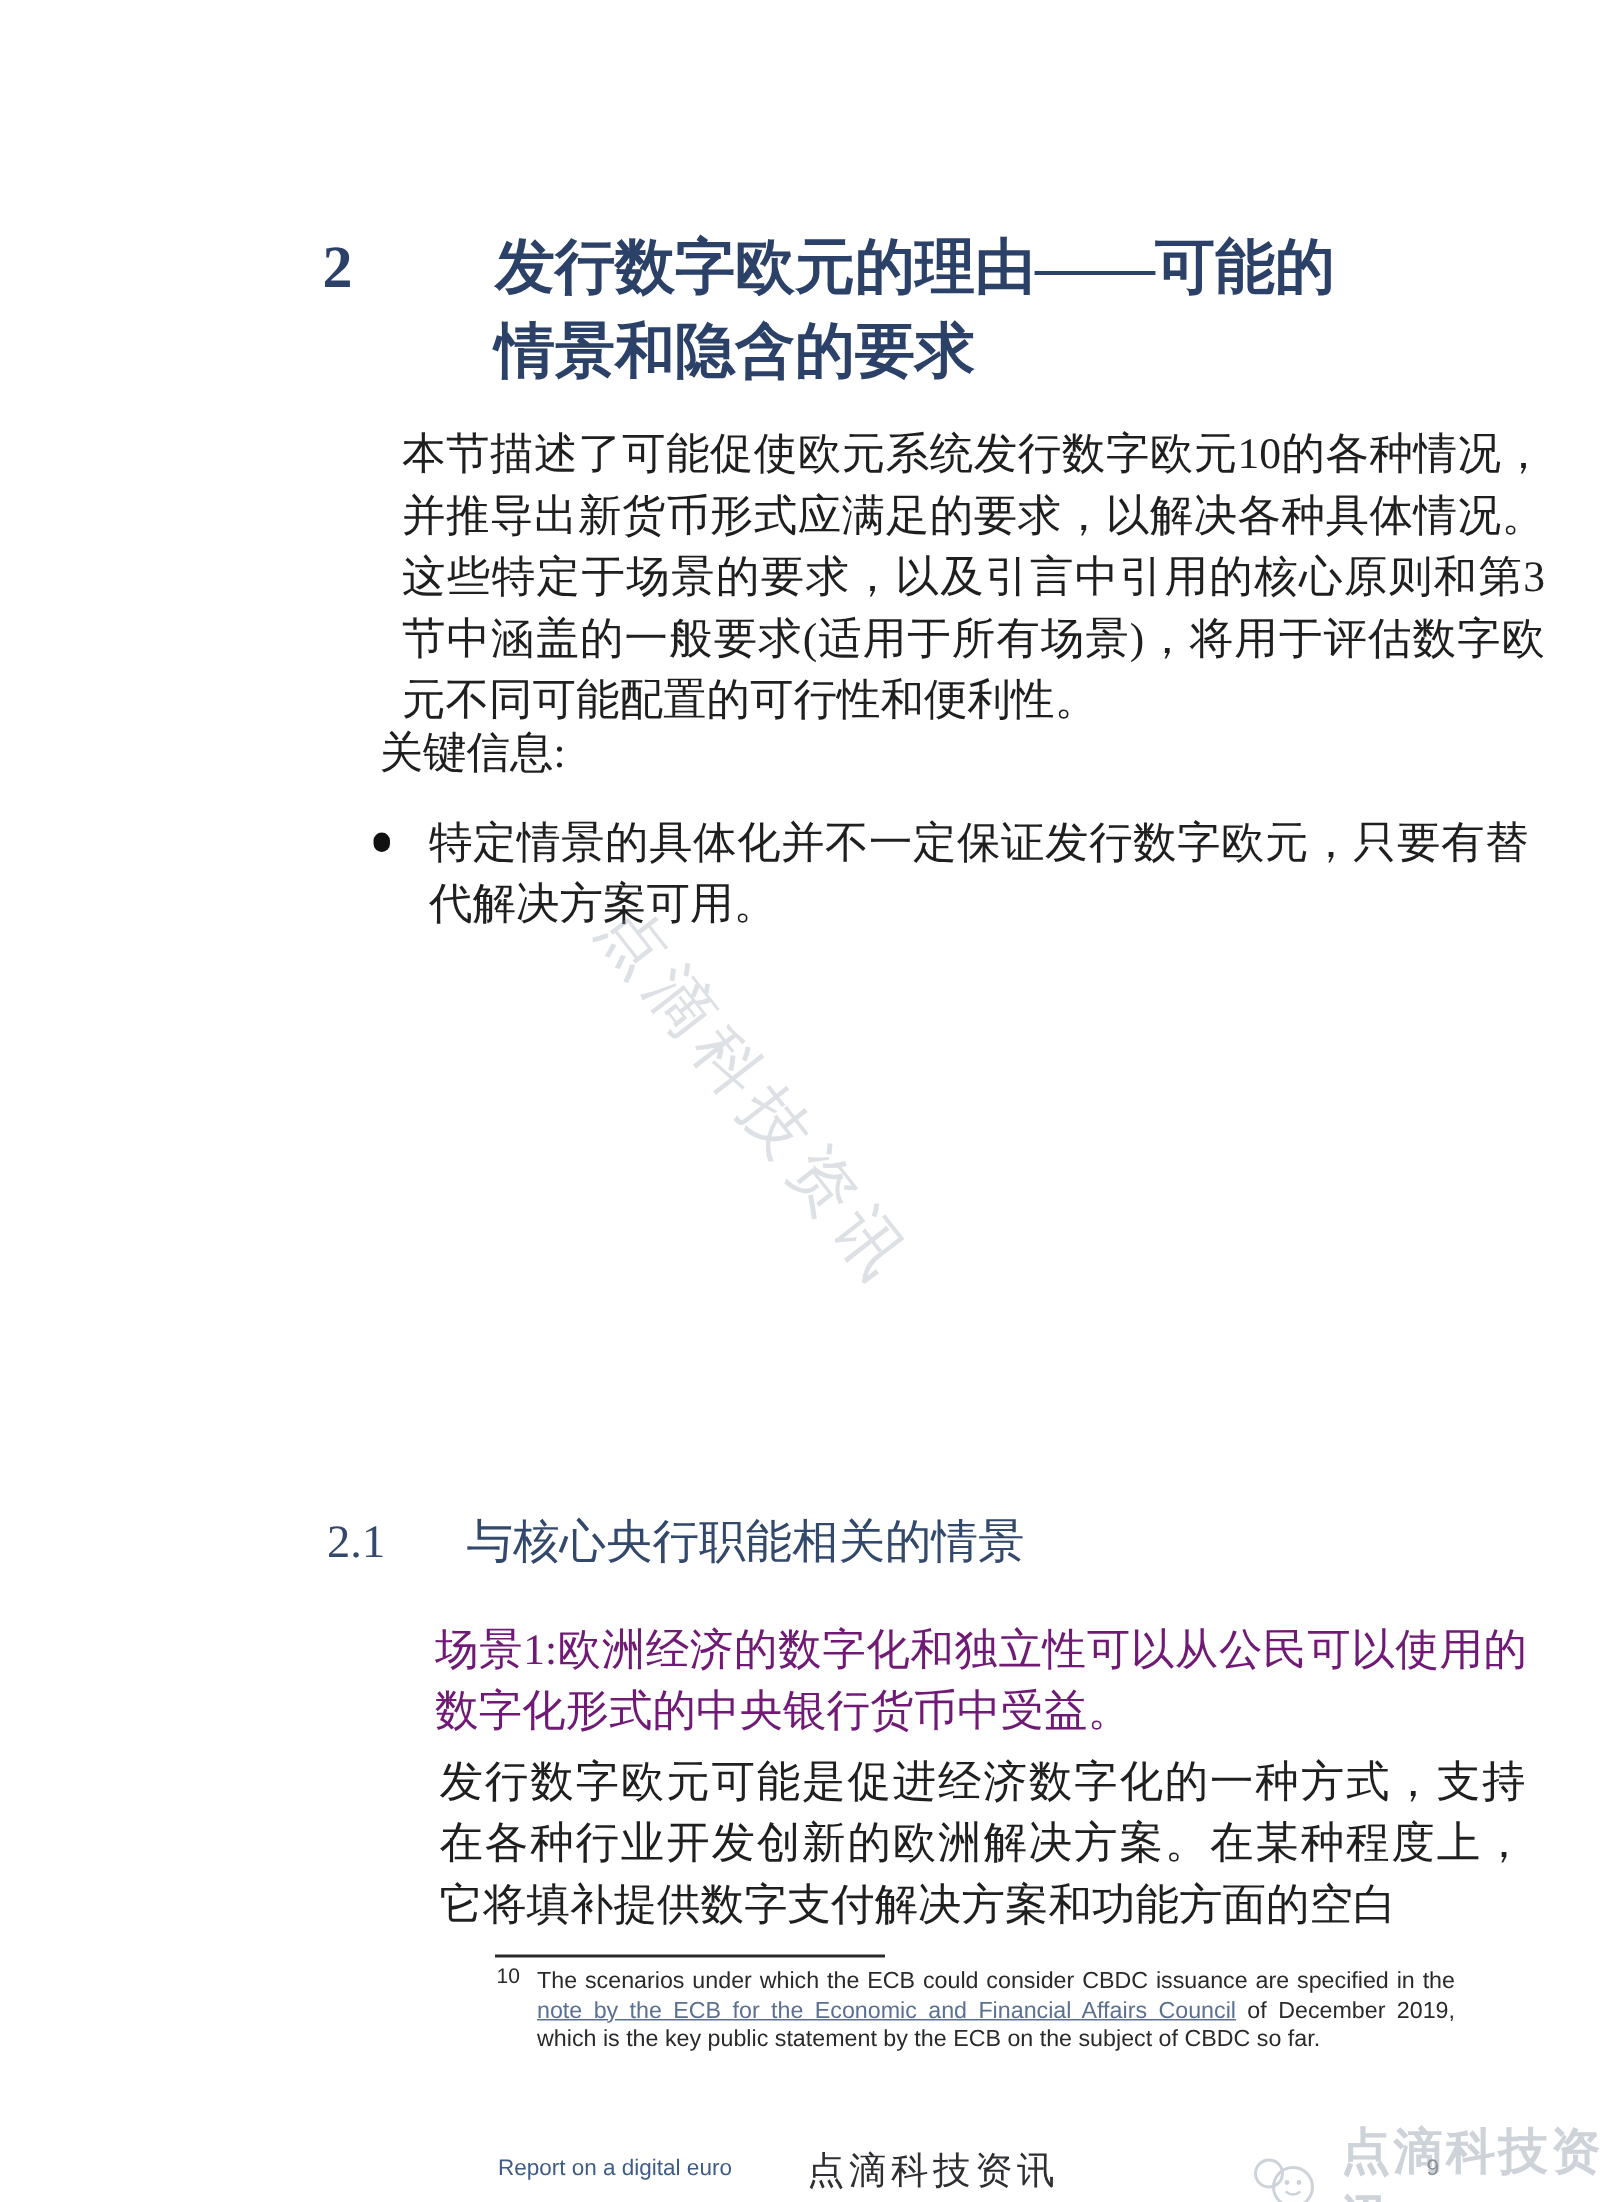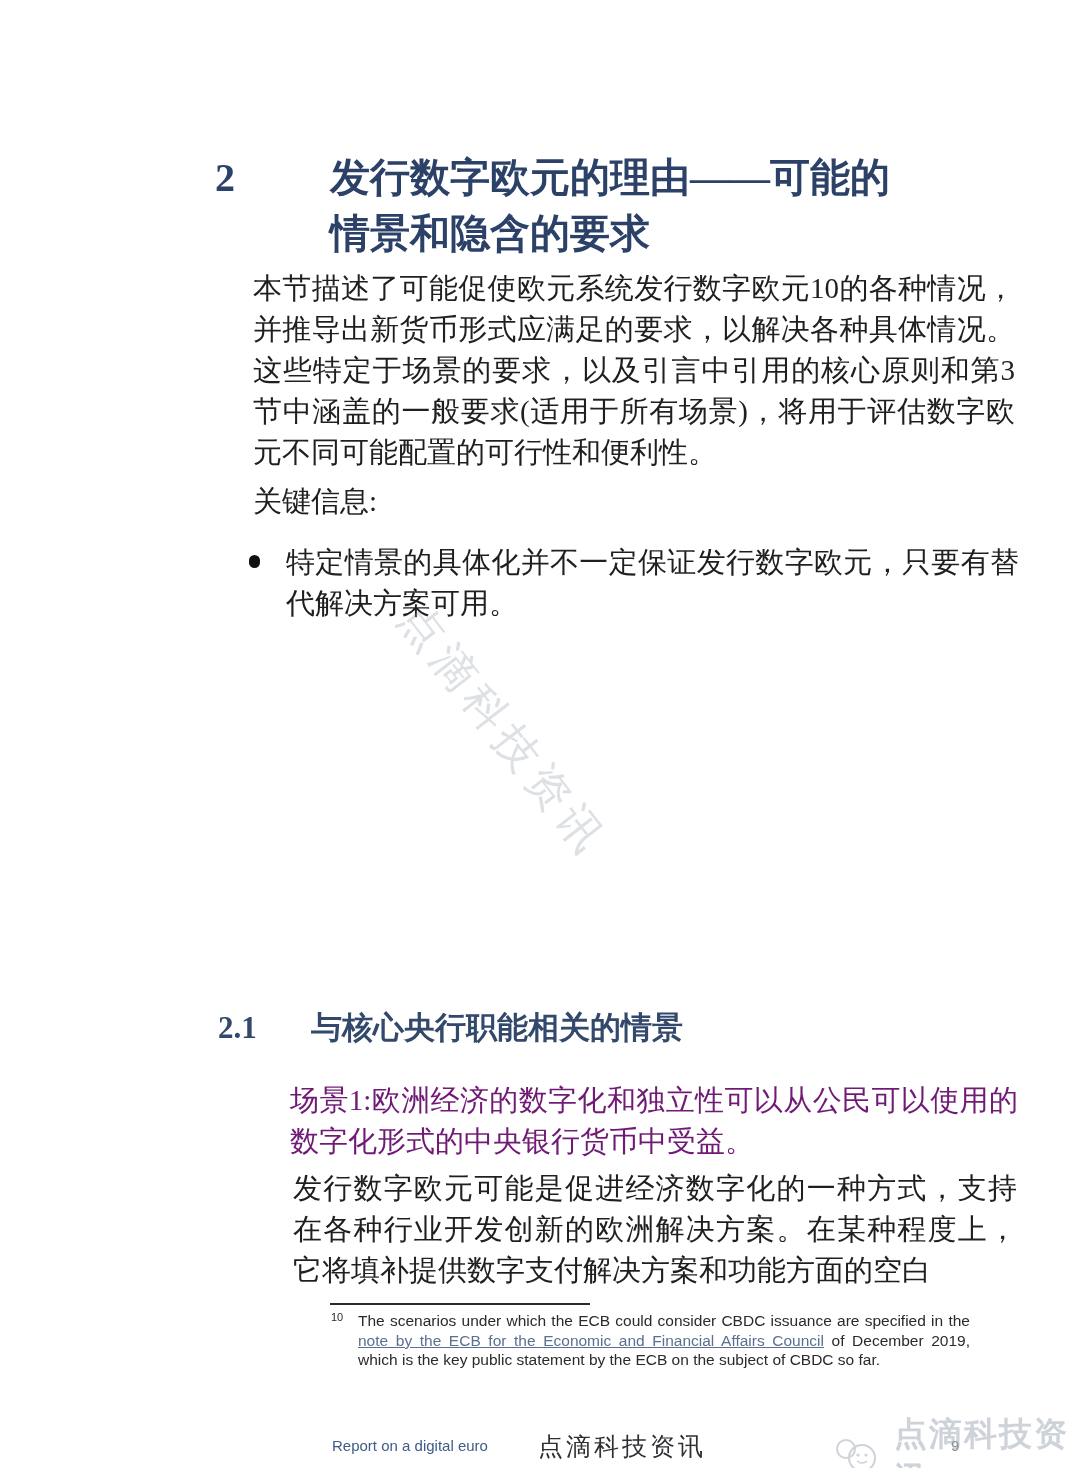--- a/index.html
+++ b/index.html
@@ -54,21 +54,21 @@
     position: absolute; left: 2px; top: 15px;
     width: 11px; height: 11px; border-radius: 50%;
     background: #111;
   }
 
   
   .section-21 {
     left: 218px; top: 1008px; width: 800px;
     display: flex;
     color: #33496b;
-    font-weight: 700;
+    font-weight: 400;
     font-size: 31px; line-height: 40px;
   }
   .section-21 .s-num { width: 93px; flex: 0 0 93px; }
 
   
   .scenario-heading {
     left: 290px; top: 1080px; width: 728px;
     color: #701a75;
     font-size: 29px; line-height: 41px;
     text-align: justify;
@@ -100,21 +100,21 @@
   }
   .footnote {
     left: 358px; top: 1311px; width: 612px;
     font-family: "Liberation Sans", "DejaVu Sans", sans-serif;
     font-size: 15.5px; line-height: 19.5px;
     color: #2a2a2a;
     text-align: justify;
   }
   .footnote .fn-marker {
     position: absolute; left: -27px; top: -3px;
-    font-size: 11px;
+    font-size: 14px;
   }
   .footnote a.fn-link {
     color: #5a7090;
     text-decoration: underline;
     cursor: pointer;
   }
 
   
   .footer-left {
     left: 332px; top: 1437px;
@@ -148,21 +148,21 @@
   }
 </style>
 </head>
 <body>
 
 <div class="abs main-heading">
   <div class="h-num">2</div>
   <div class="h-title">发行数字欧元的理由——可能的情景和隐含的要求</div>
 </div>
 
-<p class="abs intro" style="margin:0">本节描述了可能促使欧元系统发行数字欧元10的各种情况，并推导出新货币形式应满足的要求，以解决各种具体情况。这些特定于场景的要求，以及引言中引用的核心原则和第3节中涵盖的一般要求(适用于所有场景)，将用于评估数字欧元不同可能配置的可行性和便利性。</p>
+<p class="abs intro" style="margin:15px">本节描述了可能促使欧元系统发行数字欧元10的各种情况，并推导出新货币形式应满足的要求，以解决各种具体情况。这些特定于场景的要求，以及引言中引用的核心原则和第3节中涵盖的一般要求(适用于所有场景)，将用于评估数字欧元不同可能配置的可行性和便利性。</p>
 
 <div class="abs key-label">关键信息:</div>
 
 <ul class="abs bullets">
   <li>
     <span class="dot"></span>
   </li>
   <li>
     <span class="dot"></span>
     <span>特定情景的具体化并不一定保证发行数字欧元，只要有替代解决方案可用。</span>

